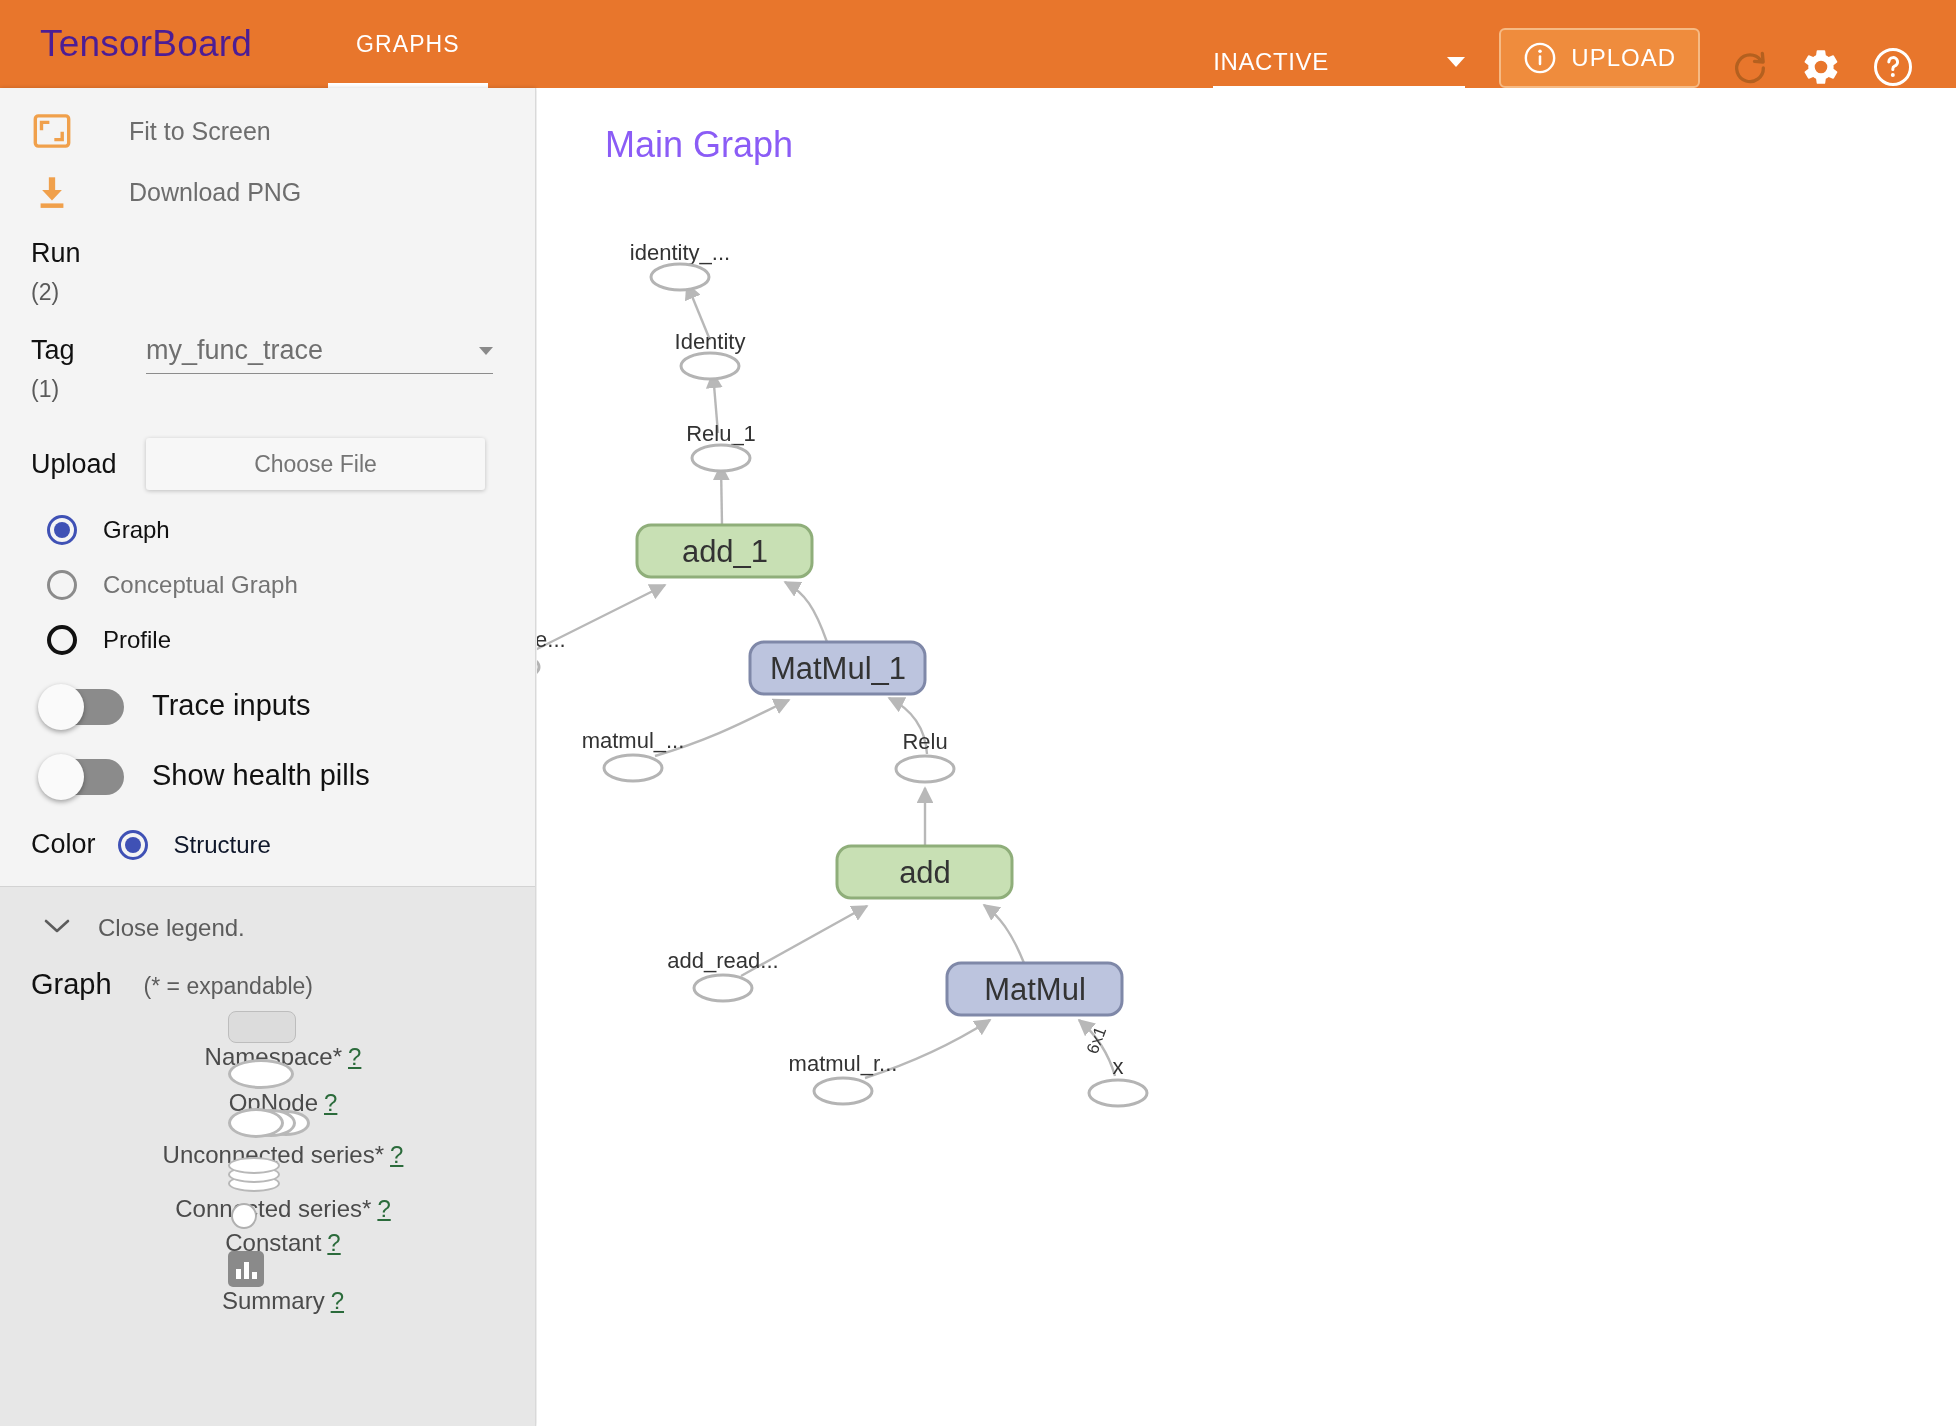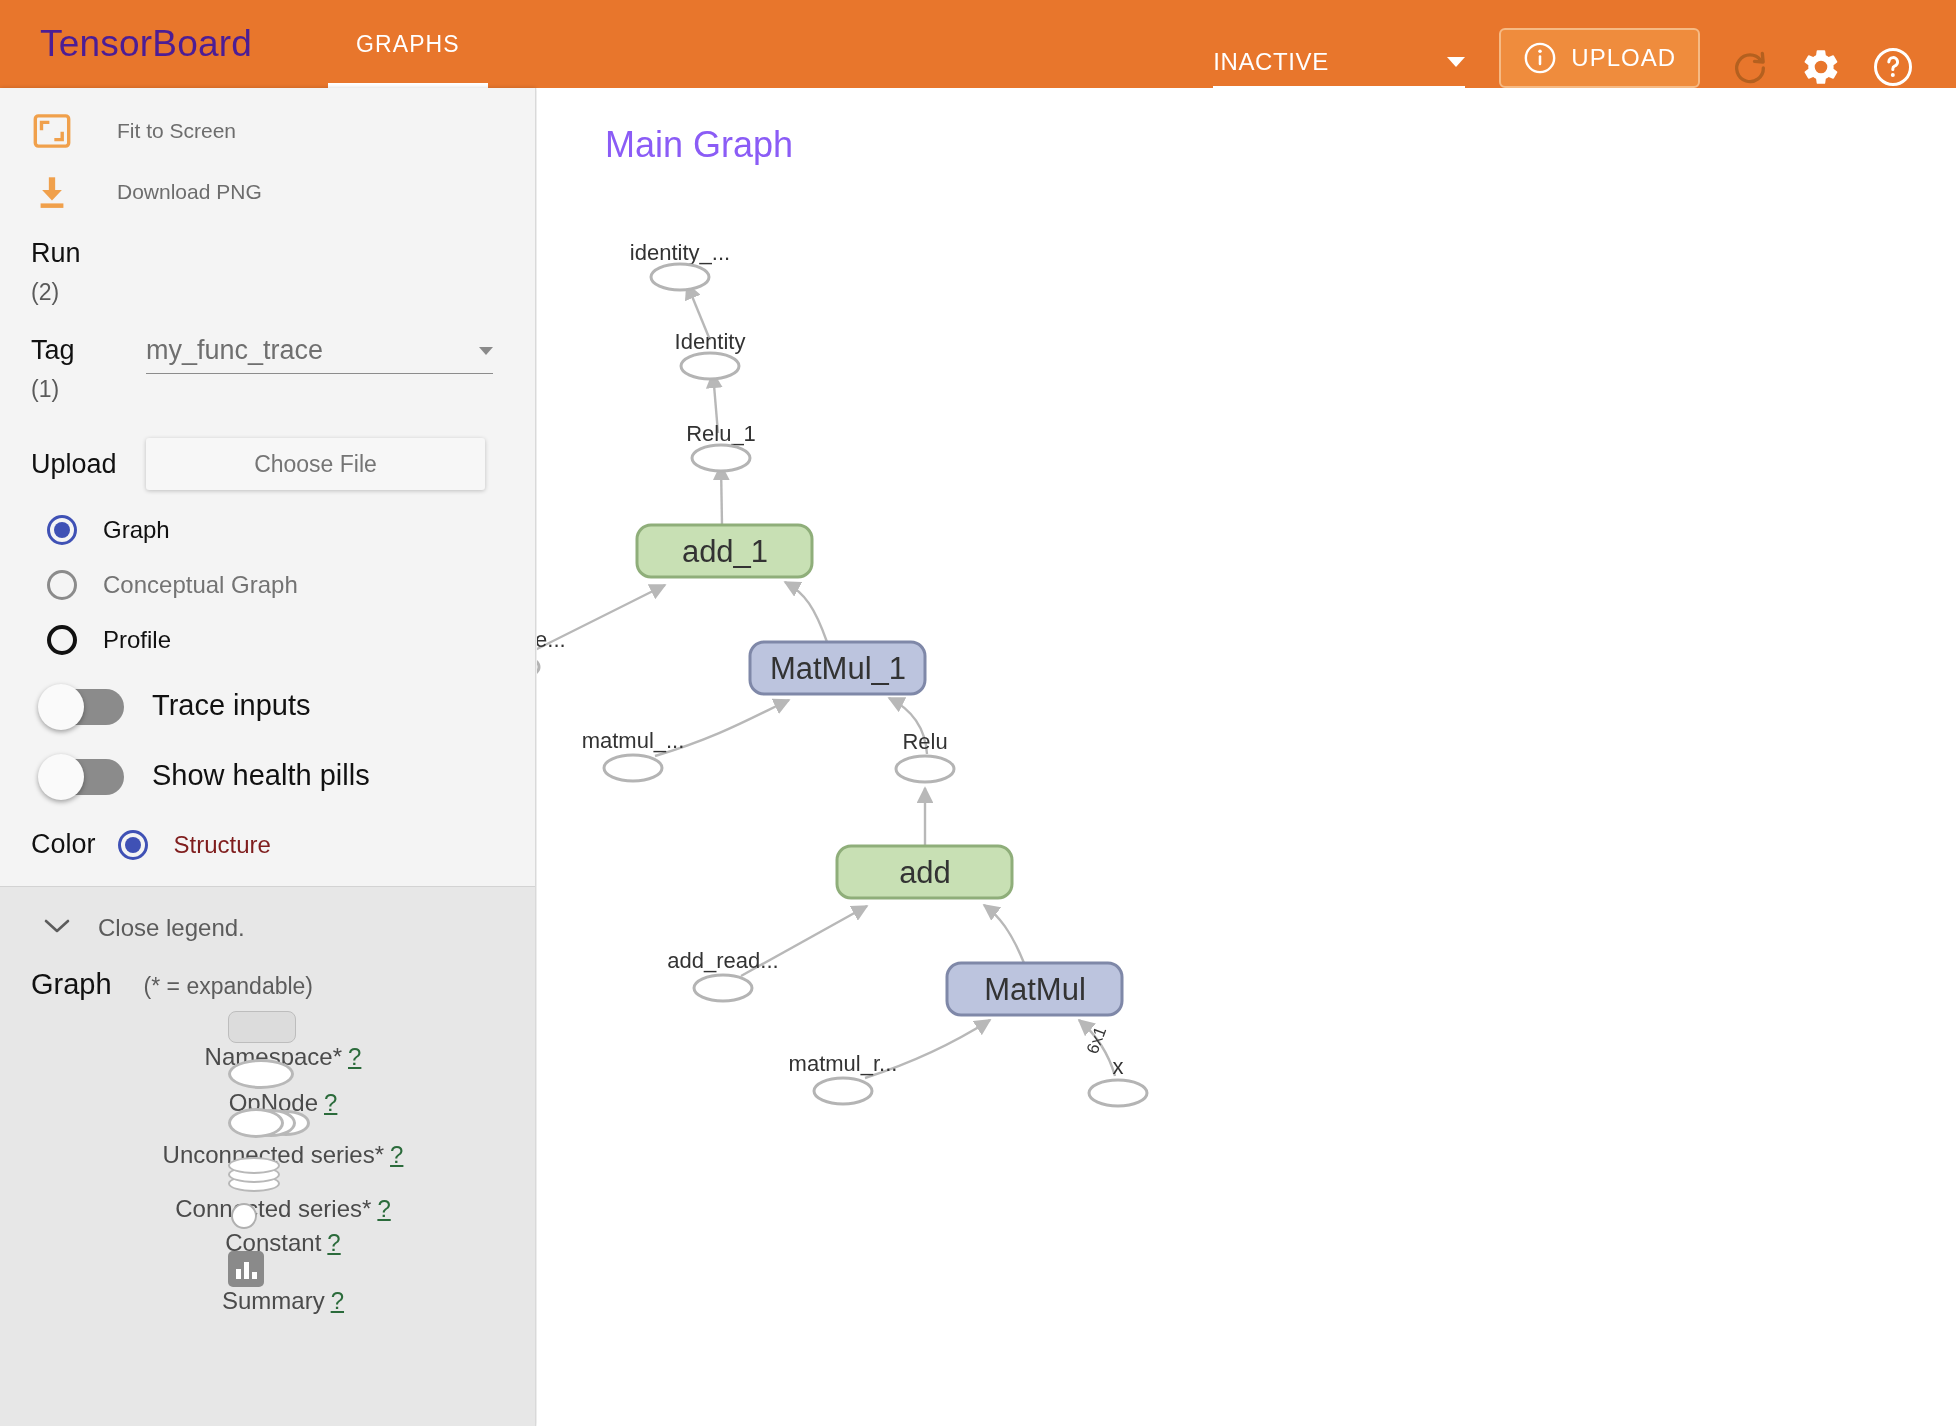--- a/index.html
+++ b/index.html
@@ -102,21 +102,21 @@
     font-family: "Liberation Sans", sans-serif;
     font-size: 25px; color: #6d6d6d;
   }
   .search-input::placeholder { color: #757575; }
 
   .action-row {
     display: flex; align-items: center;
     margin: 26px 0 0 31px;
     cursor: pointer;
   }
-  .action-row .txt { font-size: 21px; color: #6d6d6d; margin-left: 44px; }
+  .action-row .txt { font-size: 25px; color: #6d6d6d; margin-left: 56px; }
   .action-row .gicon { width: 42px; display: flex; justify-content: center; }
 
   .field-row { display: flex; margin: 28px 0 0 31px; align-items: flex-start; }
   .field-lbl { font-size: 27px; color: #111; width: 115px; line-height: 30px; }
   .field-lbl .cnt { display: block; font-size: 23px; color: #5a5a5a; margin-top: 9px; }
   .field-ctl {
     flex: 1; margin-right: 42px;
     border-bottom: 1px solid #8c8c8c;
     display: flex; align-items: center;
     padding-bottom: 7px;
@@ -168,21 +168,21 @@
     position: absolute; left: -4px; top: -5px;
     width: 46px; height: 46px; border-radius: 50%;
     background: #fafafa;
     box-shadow: 0 2px 5px rgba(0,0,0,.35);
   }
   .toggle-row .tl { font-size: 29px; color: #111; margin-left: 28px; }
 
   .color-row { display: flex; align-items: center; margin: 34px 0 26px 31px; }
   .color-row .cl { font-size: 27px; color: #111; }
   .color-row .radio { margin-left: 22px; }
-  .color-row .cv { font-size: 24px; color: #7f1d1d; margin-left: 26px; }
+  .color-row .cv { font-size: 24px; color: #0f172a; margin-left: 26px; }
 
   
   .legend {
     border-top: 1px solid #d3d3d3;
     background: #e7e7e7;
     padding: 27px 0 0 0;
     height: 100%;
   }
   .legend-close { display: flex; align-items: center; margin-left: 44px; cursor: pointer; }
   .legend-close .t { font-size: 24px; color: #5c5c5c; margin-left: 28px; }

